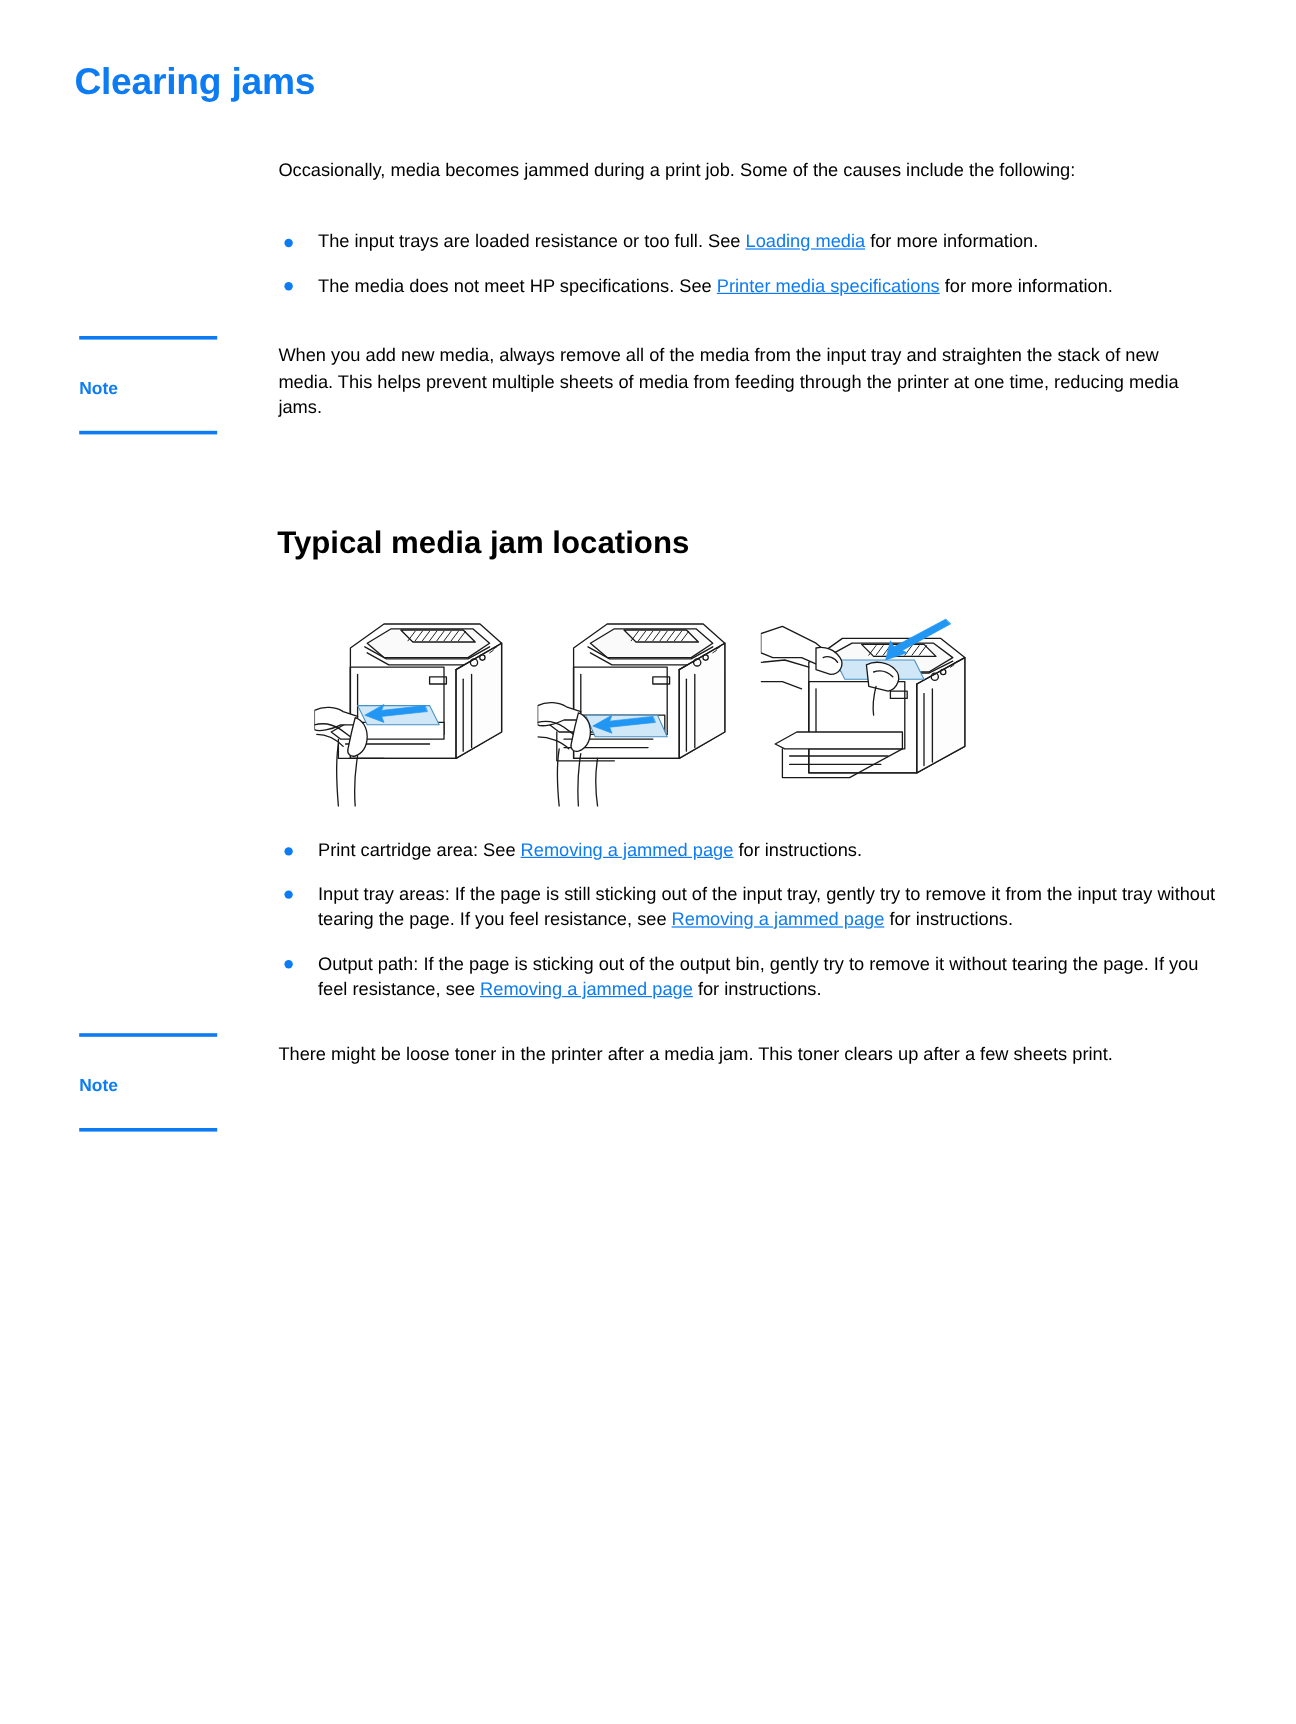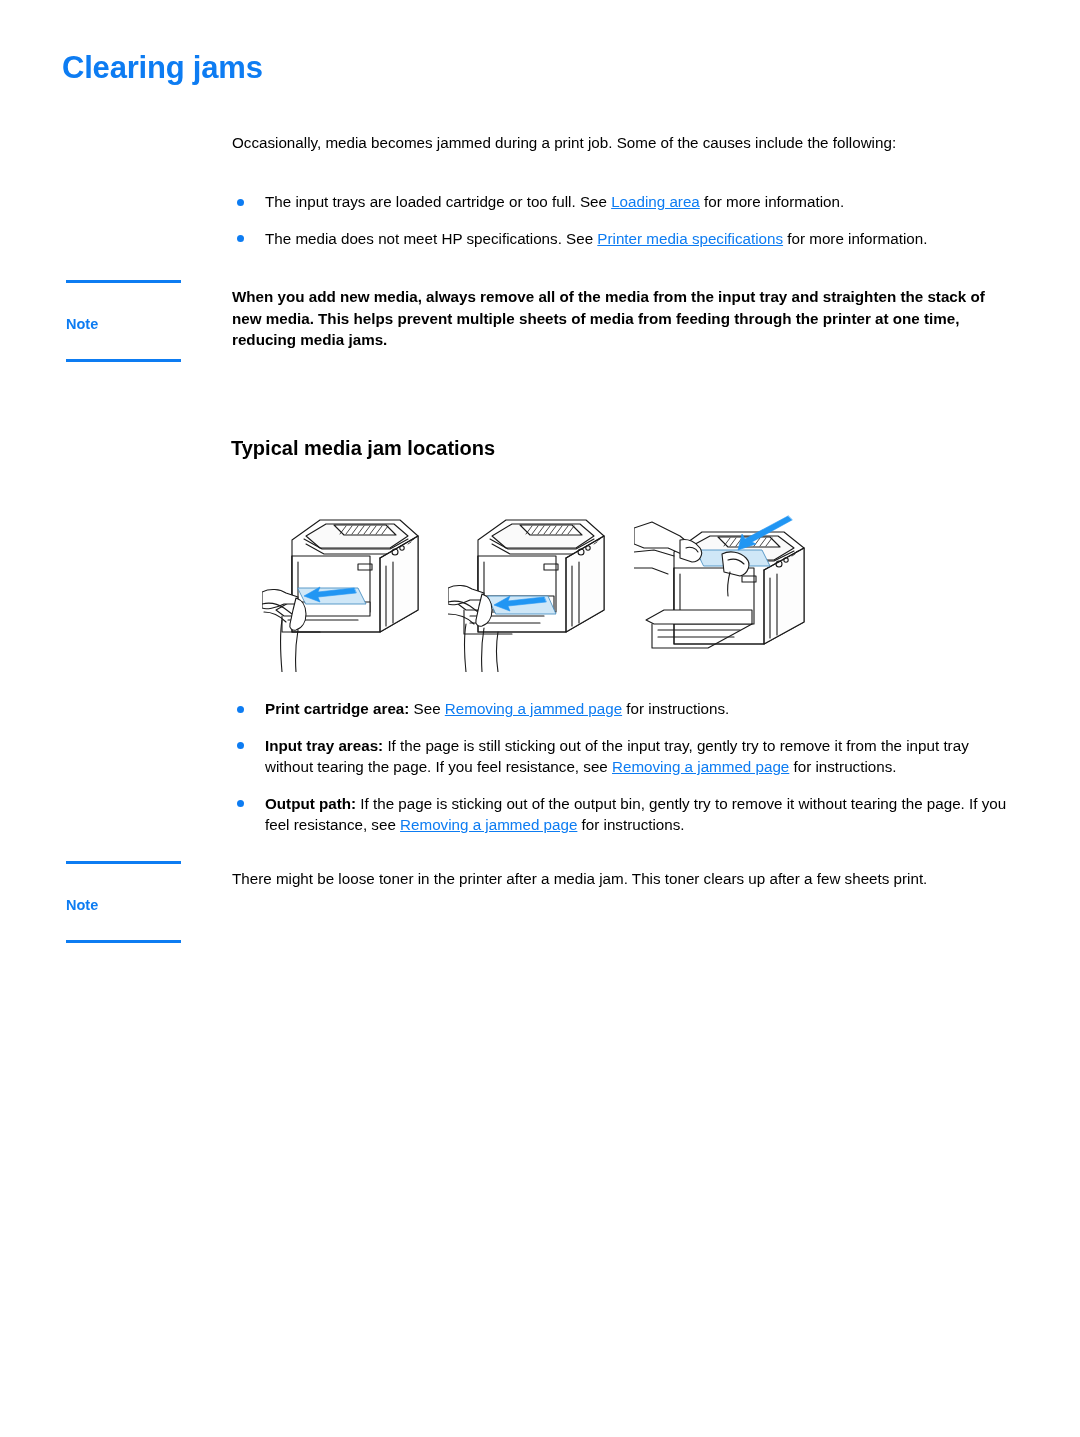--- a/index.html
+++ b/index.html
@@ -56,21 +56,21 @@
   ul.bullets > li::before {
     content: "";
     position: absolute;
     left: 5px;
     top: 7.5px;
     width: 7px;
     height: 7px;
     border-radius: 50%;
     background: #0d7cf2;
   }
-  .lead { font-weight: bold; }
+  .lead { font-weight: normal; }
 
   a.doclink {
     color: #0d7cf2;
     text-decoration: underline;
   }
 
   
   .note-block {
     position: absolute;
     left: 66px;
@@ -88,21 +88,21 @@
     padding-top: 9px;
     margin-top: 24px;
   }
   .note-spacer { }
 
   
   .section-heading {
     position: absolute;
     left: 231px;
     top: 437px;
-    font-size: 20px;
+    font-size: 26px;
     font-weight: bold;
     color: #000000;
     white-space: nowrap;
   }
 
   
   .illus-strip {
     position: absolute;
     left: 262px;
     top: 492px;
@@ -136,36 +136,36 @@
 
   <div class="chapter-title">Clearing jams</div>
 
   <div class="body-col" style="top:132px;">
     <p class="para">Occasionally, media becomes jammed during a print job. Some of the causes include the following:</p>
   </div>
 
   <div class="body-col" style="top:176px;">
     <ul class="bullets">
       <li>
-        <span>The input trays are loaded cartridge or too full. See </span><a href="#" class="doclink">Loading area</a><span> for more information.</span>
+        <span>The input trays are loaded resistance or too full. See </span><a href="#" class="doclink">Loading media</a><span> for more information.</span>
       </li>
       <li>
         <span>The media does not meet HP specifications. See </span><a href="#" class="doclink">Printer media specifications</a><span> for more information.</span>
       </li>
     </ul>
   </div>
 
   <div class="note-block" style="top:280px;">
     <div class="note-rule"></div>
     <div class="note-label">Note</div>
     <div class="note-spacer" style="height:27px;"></div>
     <div class="note-rule"></div>
   </div>
 
-  <div class="body-col" style="top:286px;font-weight:bold;">
+  <div class="body-col" style="top:286px;">
     <p class="para">When you add new media, always remove all of the media from the input tray and straighten the stack of new media. This helps prevent multiple sheets of media from feeding through the printer at one time, reducing media jams.</p>
   </div>
 
 
   <div class="section-heading">Typical media jam locations</div>
 
   <div class="illus-strip">
 
     <div class="illus">
       <svg viewBox="0 0 186 180" width="186" height="180" aria-hidden="true">

